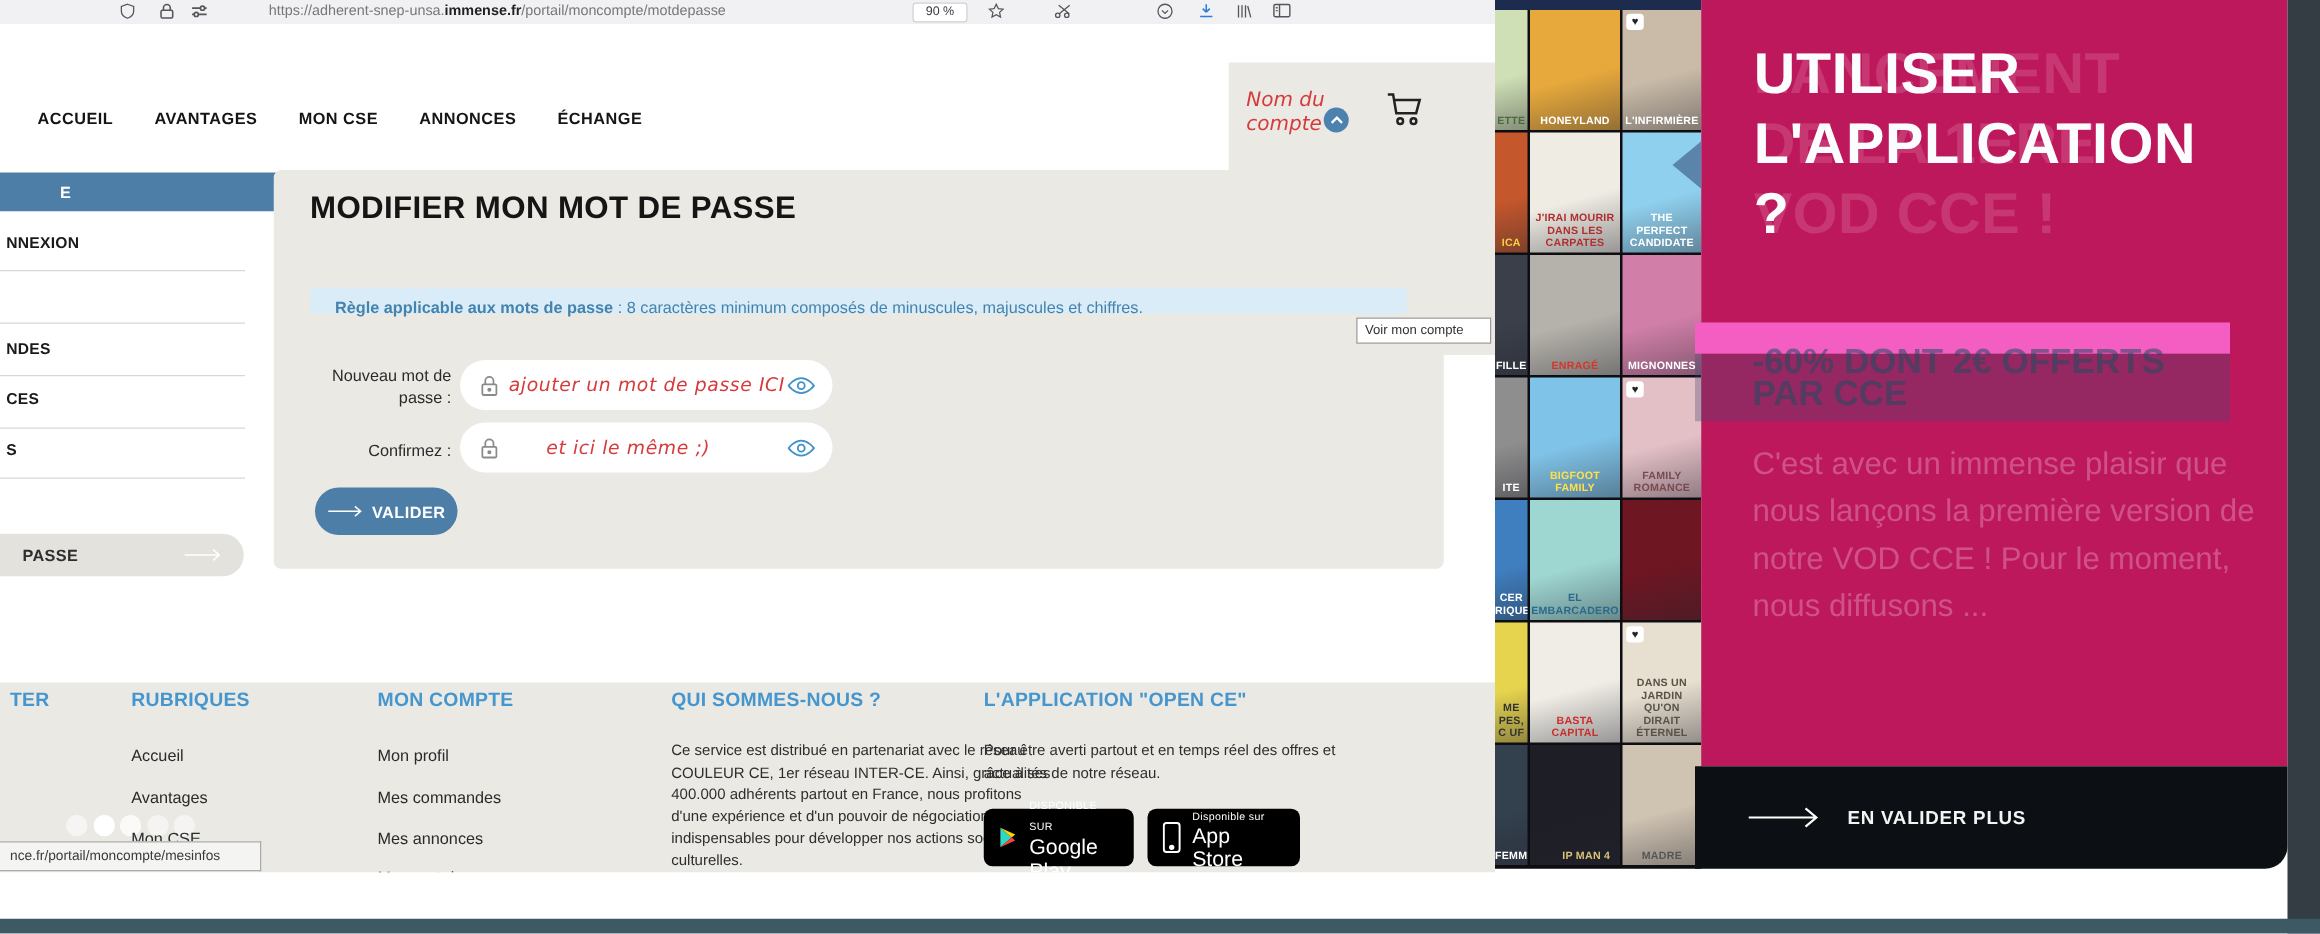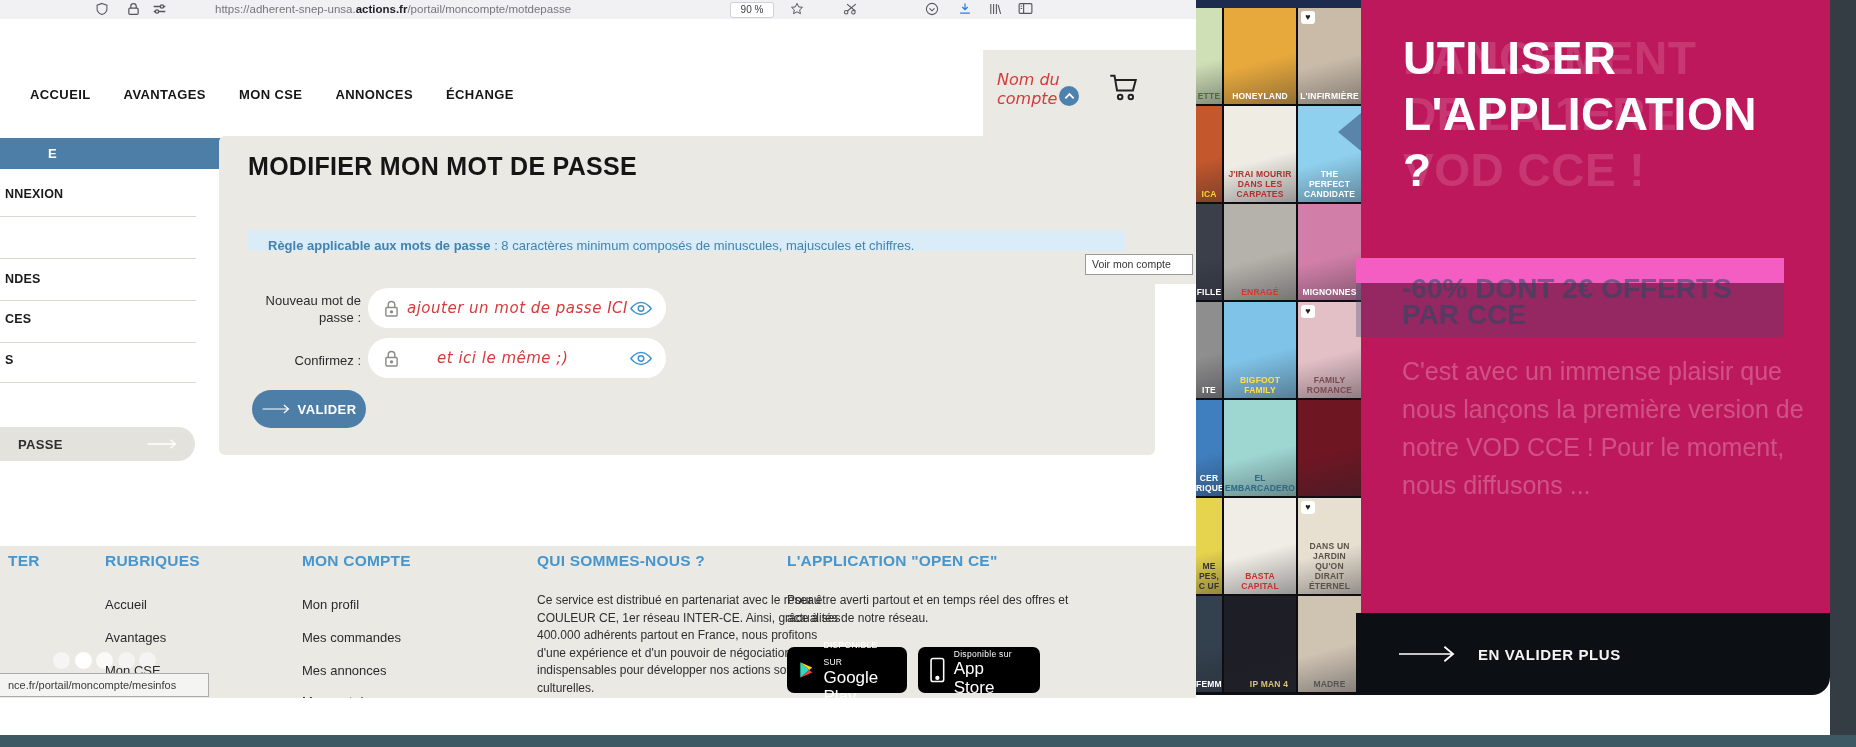--- a/index.html
+++ b/index.html
@@ -125,21 +125,21 @@
           <path d="M4.5 8V5.5a3.5 3.5 0 0 1 7 0V8"></path>
         </svg>
       </span>
     <span class="tb-ic" style="left:152px;">
       <svg width="15" height="14" viewBox="0 0 18 16" fill="none" stroke="currentColor" stroke-width="1.6">
           <path d="M2 5h14M2 11h14"></path>
           <circle cx="12" cy="5" r="2" fill="#f1f1f4"></circle>
           <circle cx="6" cy="11" r="2" fill="#f1f1f4"></circle>
         </svg>
       </span>
-    <span class="url"><span>https://adherent-snep-unsa.</span><b>actions.fr</b><span>/portail/moncompte/motdepasse</span></span>
+    <span class="url"><span>https://adherent-snep-unsa.</span><b>immense.fr</b><span>/portail/moncompte/motdepasse</span></span>
     <span class="zoom-pill">90 %</span>
     <span class="tb-ic" style="left:790px;">
       <svg width="14" height="14" viewBox="0 0 20 20" fill="none" stroke="currentColor" stroke-width="1.4">
           <path d="M10 2l2.4 5 5.4.6-4 3.7 1.1 5.4L10 14l-4.9 2.7 1.1-5.4-4-3.7 5.4-.6z"></path>
         </svg>
       </span>
     <span class="tb-ic" style="left:843px;">
       <svg width="16" height="14" viewBox="0 0 20 16" fill="none" stroke="currentColor" stroke-width="1.3">
           <circle cx="4" cy="12" r="2.2"></circle>
           <circle cx="13" cy="12" r="2.2"></circle>

